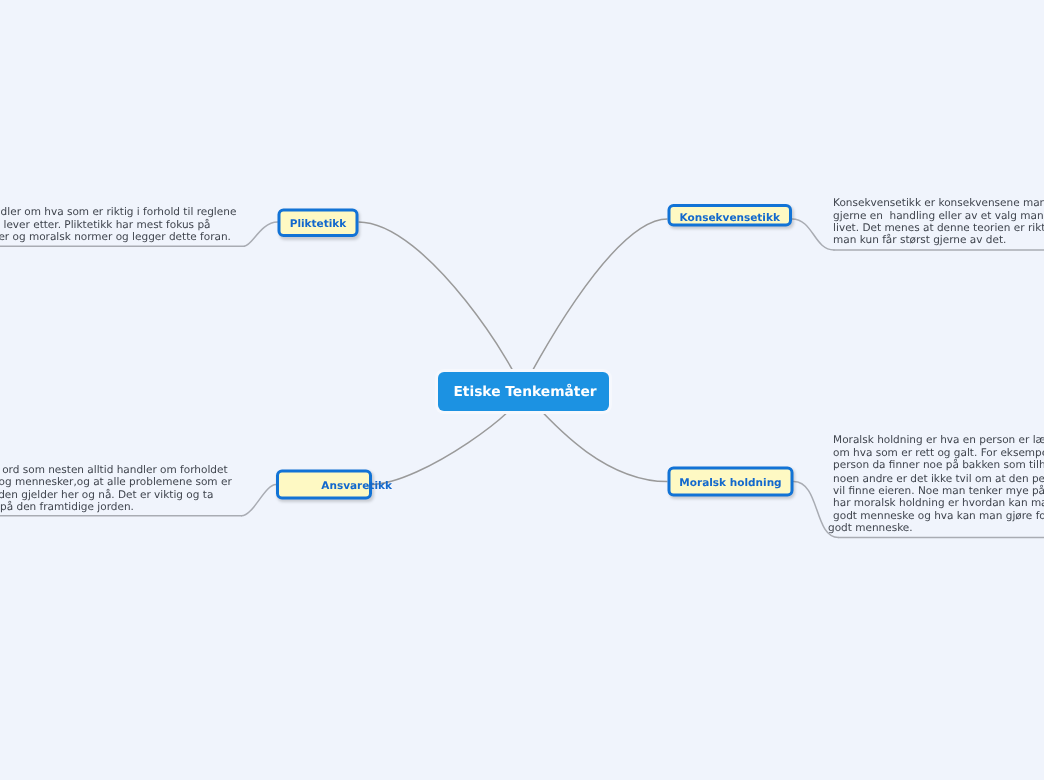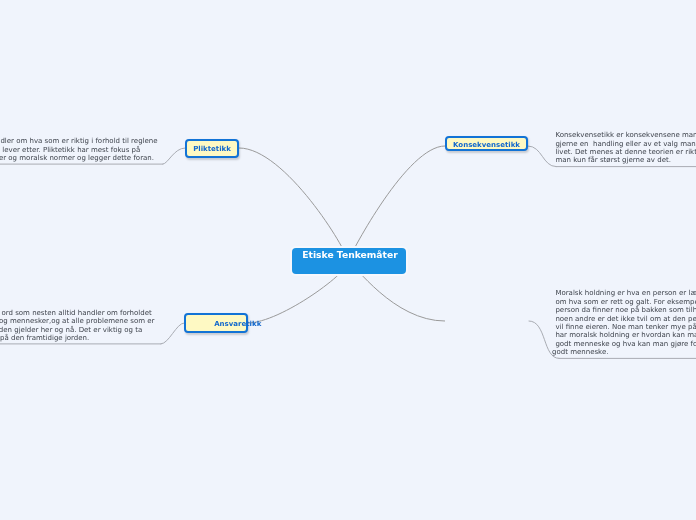--- a/index.html
+++ b/index.html
@@ -6,21 +6,21 @@
   html,body{margin:0;padding:0;}
   body{width:696px;height:520px;background:#f0f4fc;overflow:hidden;
        font-family:"DejaVu Sans",sans-serif;-webkit-font-smoothing:antialiased;}
   .canvas{position:relative;width:696px;height:520px;overflow:hidden;}
   svg.links{position:absolute;left:0;top:0;width:696px;height:520px;pointer-events:none;}
 
   .node{position:absolute;box-sizing:border-box;white-space:nowrap;}
 
   .root{background:#1c92e2;color:#ffffff;font-weight:bold;font-size:9.2px;
         border-radius:4px;box-shadow:0 0 0 2px #f6f8fd;
-        display:flex;justify-content:center;
+        display:flex;align-items:center;justify-content:center;
         padding-left:3px;padding-top:1px;box-sizing:border-box;}
 
   .branch{background:#fef9c3;border:2px solid #1273d6;color:#1268cd;
           font-weight:bold;font-size:7px;border-radius:4px;
           display:flex;align-items:center;justify-content:center;
           padding-top:2px;box-sizing:border-box;
           box-shadow:1px 1.5px 2px rgba(0,0,0,.17);}
 
   .leaf{position:absolute;box-sizing:border-box;background:transparent;}
   .ln{position:absolute;white-space:pre;font-size:7px;color:#3f444d;line-height:8px;}
@@ -84,18 +84,21 @@
 
   <div class="node branch" style="left:185px;top:138.5px;width:54px;height:19.5px;">
     <span>Pliktetikk</span>
   </div>
   <div class="node branch" style="left:445px;top:136px;width:83px;height:15px;">
     <span>Konsekvensetikk</span>
   </div>
   <div class="node branch" style="left:184px;top:313px;width:63.5px;height:20px;padding-left:44px;">
     <span>Ansvaretikk</span>
   </div>
+  <div class="node branch" style="left:445px;top:311px;width:84px;height:20px;">
+    <span>Moralsk holdning</span>
+  </div>
 
   <div class="node root" style="left:291.5px;top:248px;width:114px;height:25.5px;">
     <span>Etiske Tenkemåter</span>
   </div>
 
 </div>
 
 </body></html>

